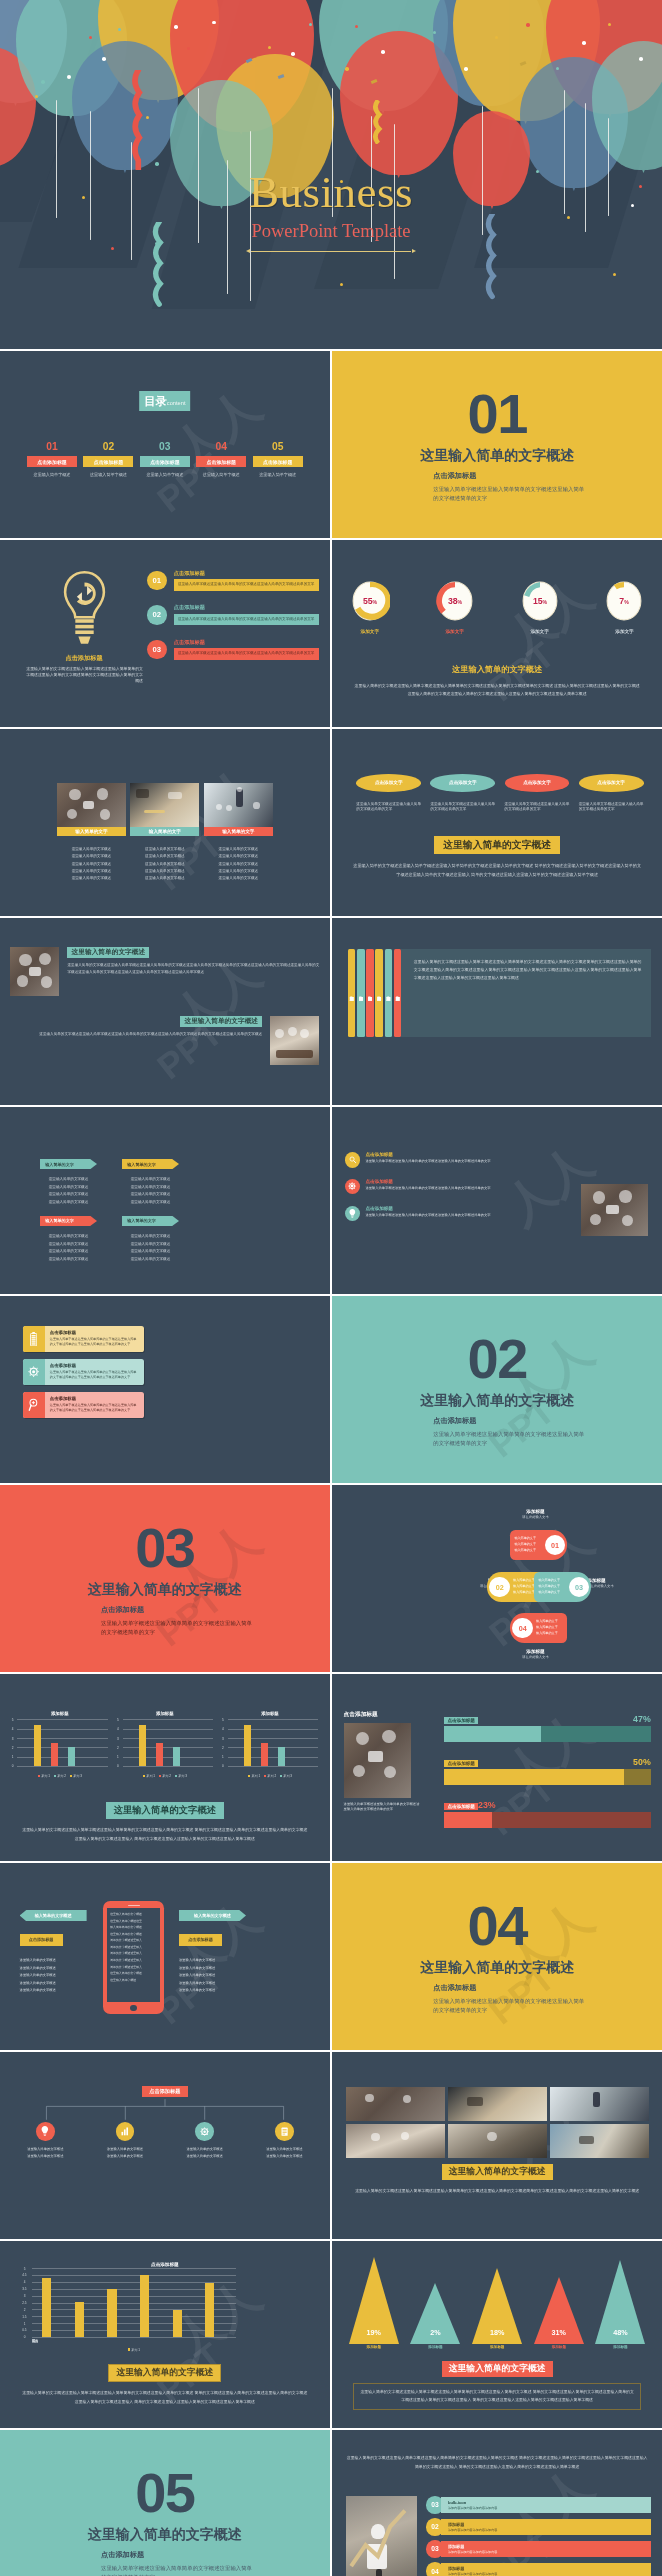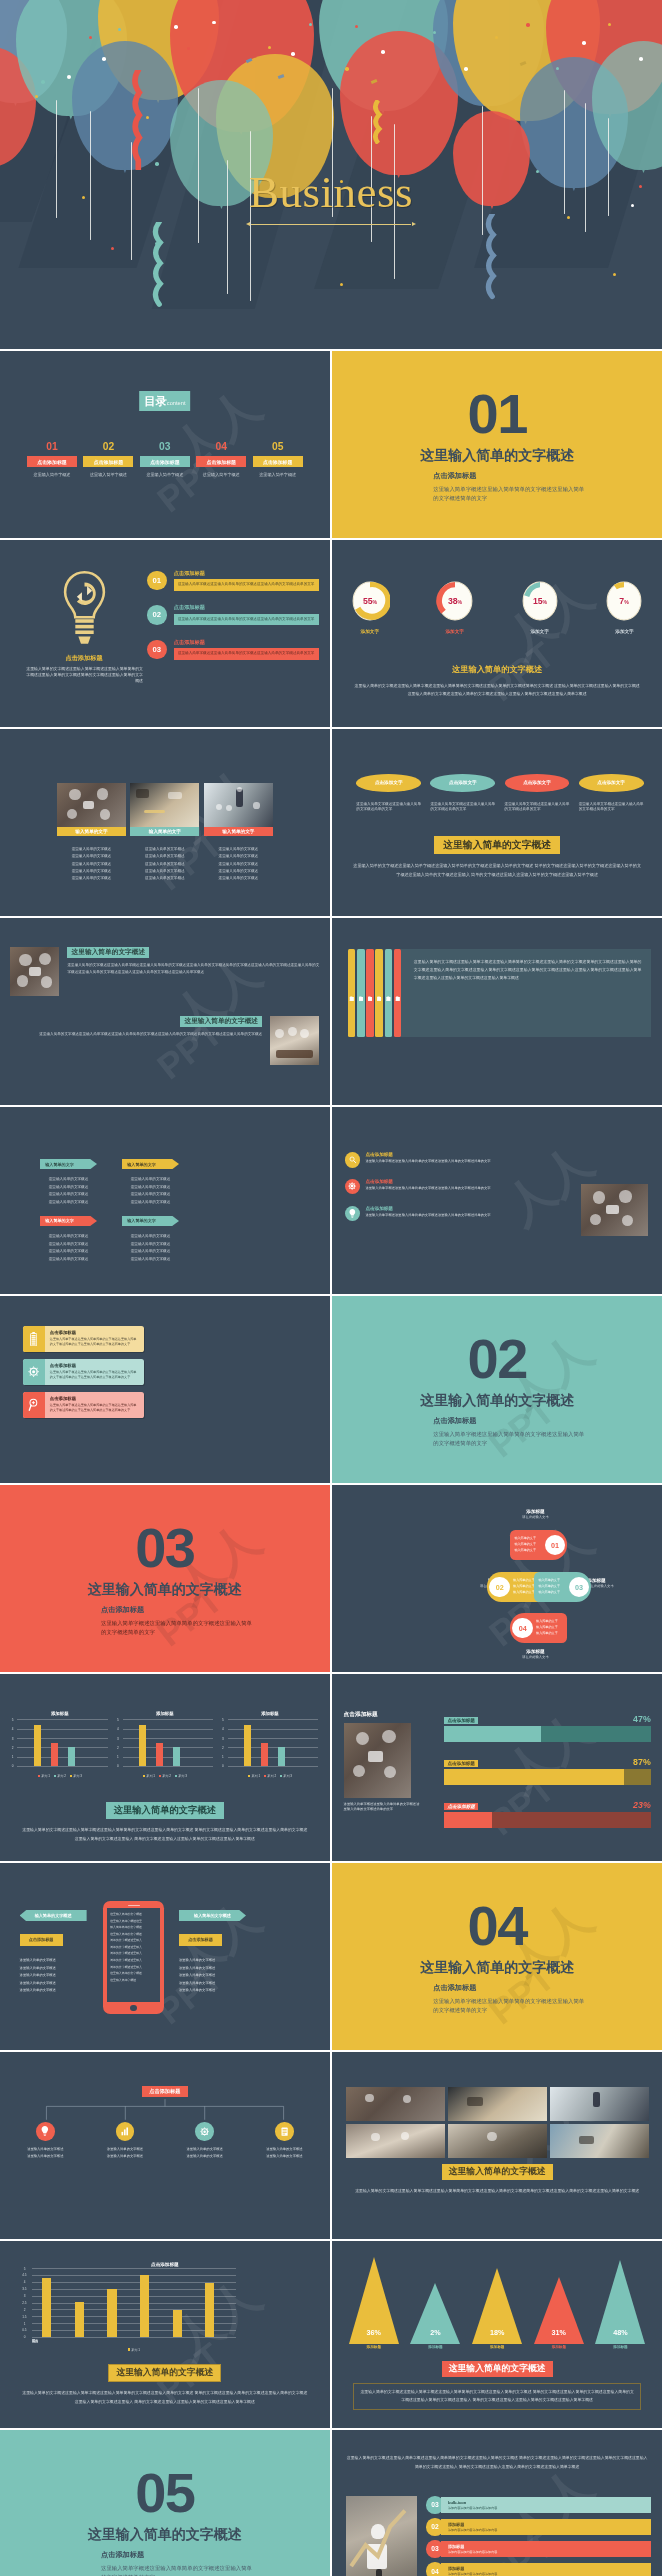--- a/index.html
+++ b/index.html
@@ -184,20 +184,21 @@
     <div class="dot" style="left:631px;top:204px;width:3.1px;height:3.1px;background:#fff;"></div>
     <div class="dot" style="left:111px;top:247px;width:3.1px;height:3.1px;background:#e8554a;"></div>
     <div class="sq" style="left:246px;top:59px;width:6.2px;height:2.6px;background:#6f90b0;transform:rotate(-25deg);"></div>
     <div class="sq" style="left:278px;top:75px;width:6.2px;height:2.6px;background:#7c93a8;transform:rotate(-20deg);"></div>
     <div class="sq" style="left:371px;top:80px;width:6.2px;height:2.6px;background:#d0a43a;transform:rotate(-22deg);"></div>
     <div class="sq" style="left:520px;top:62px;width:6.2px;height:2.6px;background:#c9a53c;transform:rotate(-22deg);"></div>
   </div>
 
   <div class="cover-txt">
     <div class="c-title">Business</div>
+    <div class="c-sub">PowerPoint Template</div>
     <div class="c-rule"></div>
   </div>
 </div>
 
 <div class="grid">
 
   <div class="row">
     <div class="slide">
       <div class="wm wm1">人人</div>
       <div class="wm wm2">PPT</div>
@@ -818,28 +819,28 @@
             <span style="background:#7cc3b8;color:#244a45;font-size:4.6px;font-weight:bold;padding:1px 3.1px;">点击添加标题</span>
             <span style="color:#7cc3b8;font-size:8.8px;font-weight:bold;">47%</span>
           </div>
           <div class="prog-track" style="background:#3f7d77;margin-top:2.1px;">
             <div class="prog-fill" style="background:#7cc3b8;width:47%;"></div>
           </div>
         </div>
         <div style="margin-bottom:15.5px;">
           <div style="display:flex;justify-content:space-between;align-items:flex-end;">
             <span style="background:#eabe3c;color:#4a4326;font-size:4.6px;font-weight:bold;padding:1px 3.1px;">点击添加标题</span>
-            <span style="color:#eabe3c;font-size:8.8px;font-weight:bold;">87%</span>
+            <span style="color:#eabe3c;font-size:8.8px;font-weight:bold;">50%</span>
           </div>
           <div class="prog-track" style="background:#8a7832;margin-top:2.1px;">
             <div class="prog-fill" style="background:#eabe3c;width:87%;"></div>
           </div>
         </div>
         <div>
-          <div style="display:flex;justify-content:space-between;align-items:flex-end;font-style:italic;">
+          <div style="display:flex;align-items:flex-end;">
             <span style="background:#f0604e;color:#fff;font-size:4.6px;font-weight:bold;padding:1px 3.1px;">点击添加标题</span>
             <span style="color:#f0604e;font-size:8.8px;font-weight:bold;">23%</span>
           </div>
           <div class="prog-track" style="background:#8d4238;margin-top:2.1px;">
             <div class="prog-fill" style="background:#f0604e;width:23%;"></div>
           </div>
         </div>
       </div>
     </div>
   </div>
@@ -1048,21 +1049,21 @@
       <div class="ct" style="position:absolute;left:20.6px;right:20.6px;top:123px;text-align:center;">
         <div style="display:inline-block;background:#eabe3c;color:#4a4326;font-size:8.8px;font-weight:bold;padding:2.1px 7.2px;border:0.5px solid #b59330;">这里输入简单的文字概述</div>
         <div class="body-s" style="margin-top:7.2px;line-height:2.1;font-size:3.9px;">这里输入简单的文字概述这里输入简单字概述这里输入简单简单的文字概述这里输入简单的文字概述 简单的文字概述这里输入简单的文字概述这里输入简单的文字概述这里输入简单的文字概述这里输入 简单的文字概述这里输入这里输入简单的文字概述这里输入简单字概述</div>
       </div>
     </div>
 
     <div class="slide">
       <div class="ct" style="position:absolute;left:15.5px;right:15.5px;top:14.4px;height:89px;display:flex;align-items:flex-end;justify-content:space-between;">
         <div style="width:52px;position:relative;height:89px;">
           <div class="tri" style="left:1px;border-left:25px solid transparent;border-right:25px solid transparent;border-bottom:87px solid #eabe3c;"></div>
-          <div style="position:absolute;bottom:7.2px;left:0;right:0;text-align:center;font-size:7.2px;font-weight:bold;color:#fff;z-index:3;">36%</div>
+          <div style="position:absolute;bottom:7.2px;left:0;right:0;text-align:center;font-size:7.2px;font-weight:bold;color:#fff;z-index:3;">19%</div>
         </div>
         <div style="width:52px;position:relative;height:89px;">
           <div class="tri" style="left:1px;border-left:25px solid transparent;border-right:25px solid transparent;border-bottom:61px solid #7cc3b8;"></div>
           <div style="position:absolute;bottom:7.2px;left:0;right:0;text-align:center;font-size:7.2px;font-weight:bold;color:#fff;z-index:3;">2%</div>
         </div>
         <div style="width:52px;position:relative;height:89px;">
           <div class="tri" style="left:1px;border-left:25px solid transparent;border-right:25px solid transparent;border-bottom:76px solid #eabe3c;"></div>
           <div style="position:absolute;bottom:7.2px;left:0;right:0;text-align:center;font-size:7.2px;font-weight:bold;color:#fff;z-index:3;">18%</div>
         </div>
         <div style="width:52px;position:relative;height:89px;">

